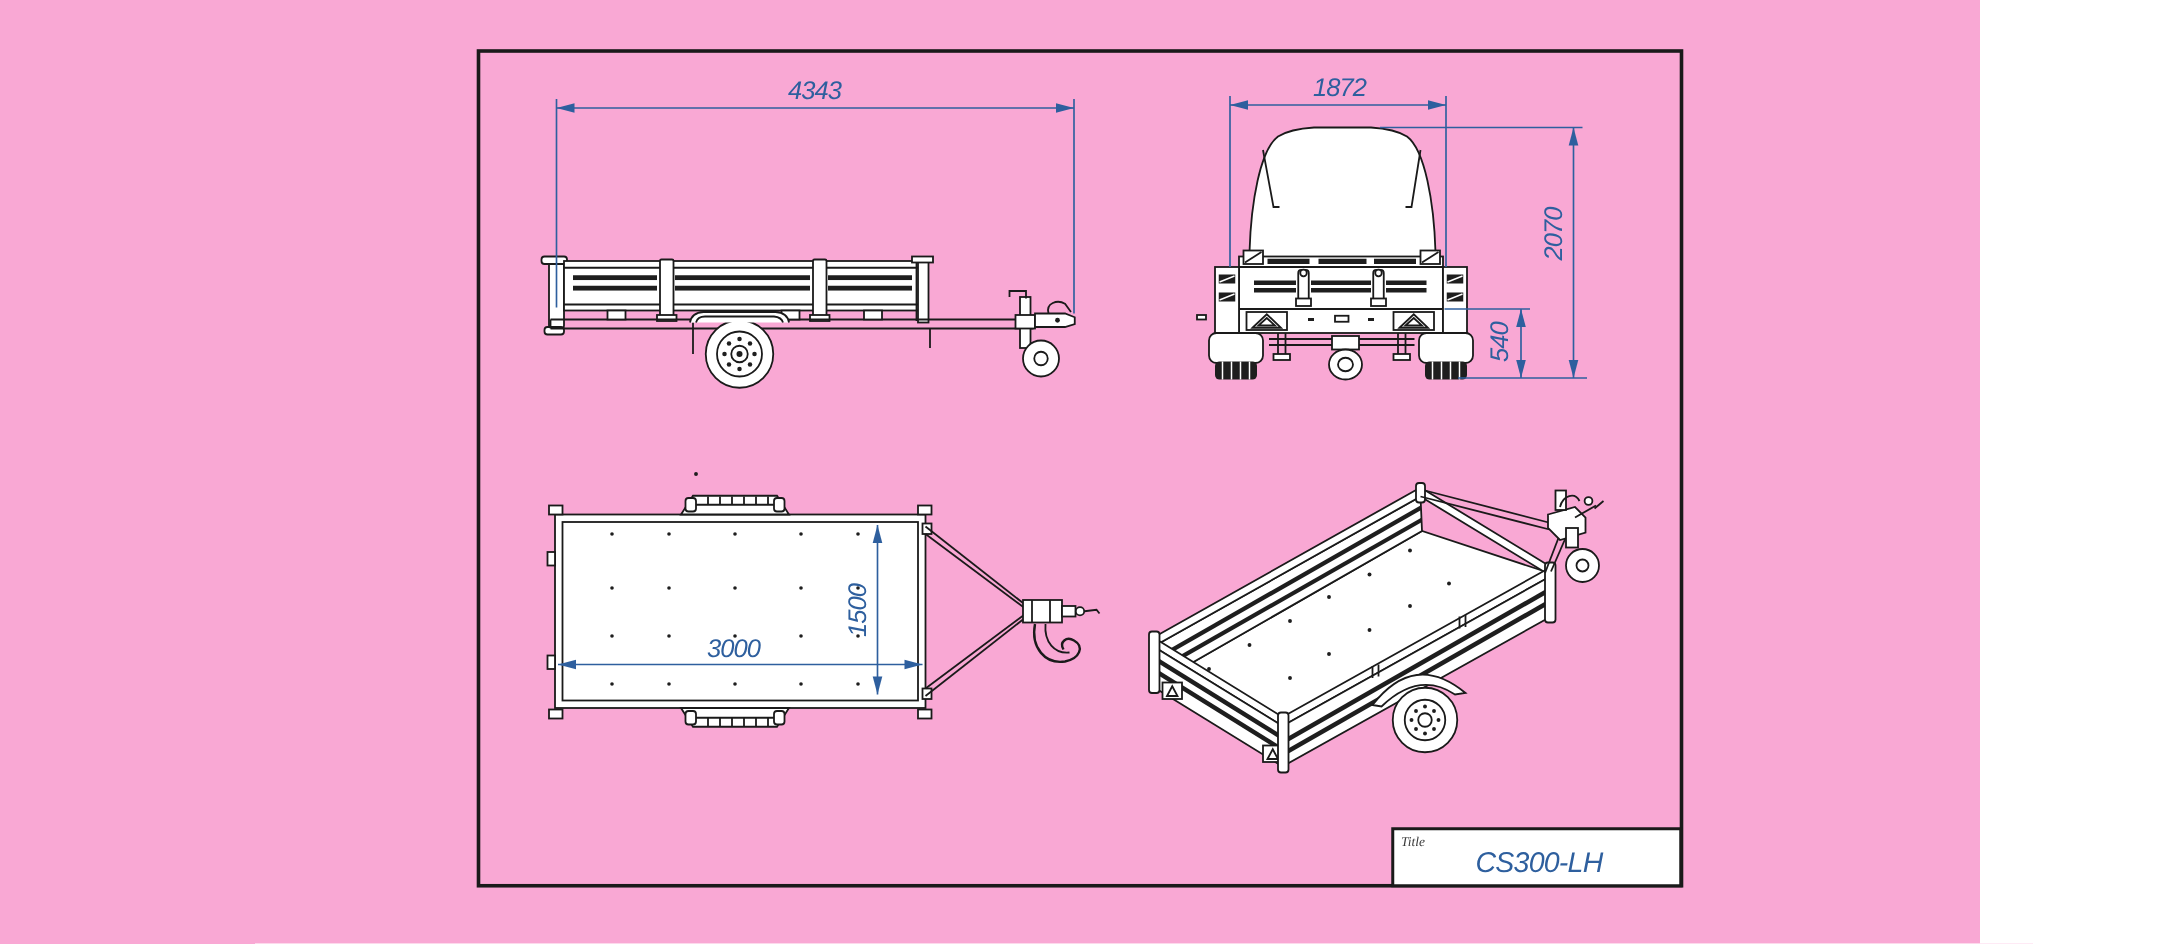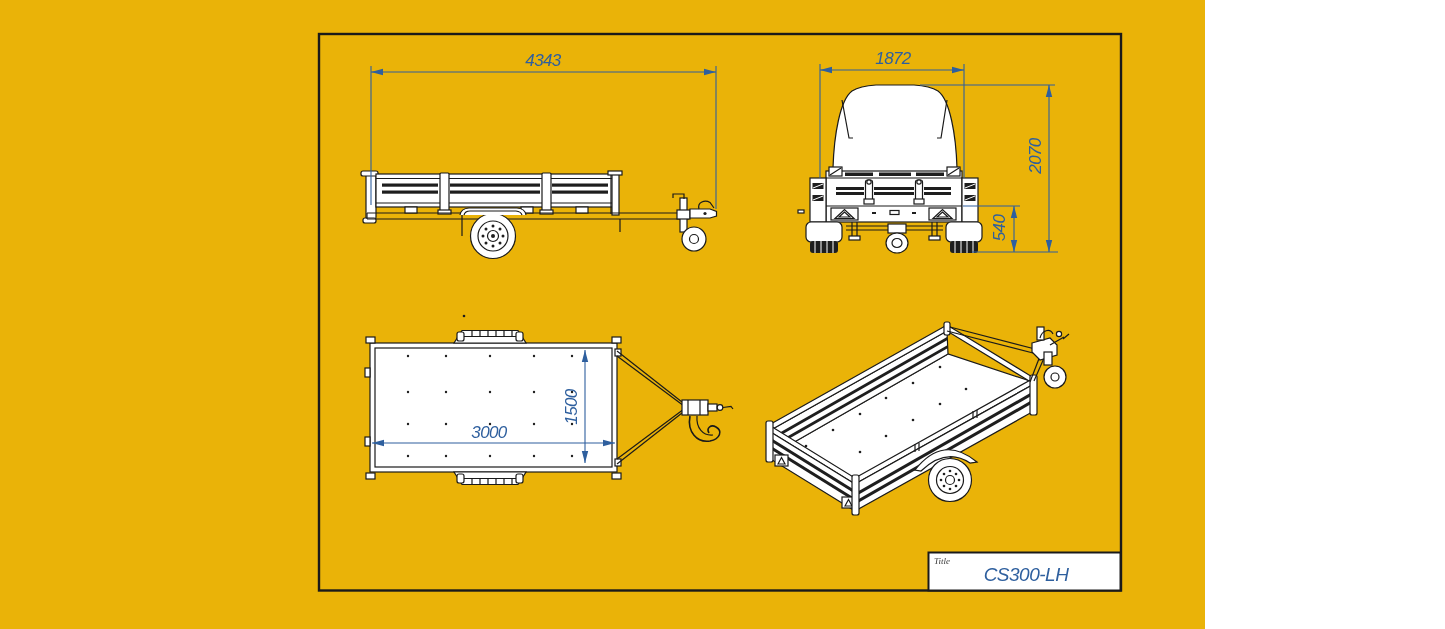--- a/index.html
+++ b/index.html
@@ -1,16 +1,16 @@
 <!DOCTYPE html>
 <html><head>
 <meta charset="utf-8">
 <style>
   html,body{margin:0;padding:0;background:#ffffff;}
-  .stage{position:relative;width:1205px;height:629px;background:#eab308;overflow:hidden;
+  .stage{position:relative;width:1320px;height:629px;background:#f9a8d4;overflow:hidden;
          font-family:"Liberation Sans",sans-serif;}
   svg{position:absolute;left:0;top:0;}
   
   .k  {stroke:#1a1a1a;stroke-width:1.2;fill:none;}
   .k2 {stroke:#1a1a1a;stroke-width:1.6;fill:none;}
   .kw {stroke:#1a1a1a;stroke-width:1.2;fill:#ffffff;}
   .kd {fill:#1e1e1e;stroke:none;}
   .wl {stroke:#ffffff;stroke-width:1;fill:none;}
   
   .dl {stroke:#2e5f9e;stroke-width:1.1;fill:none;}

